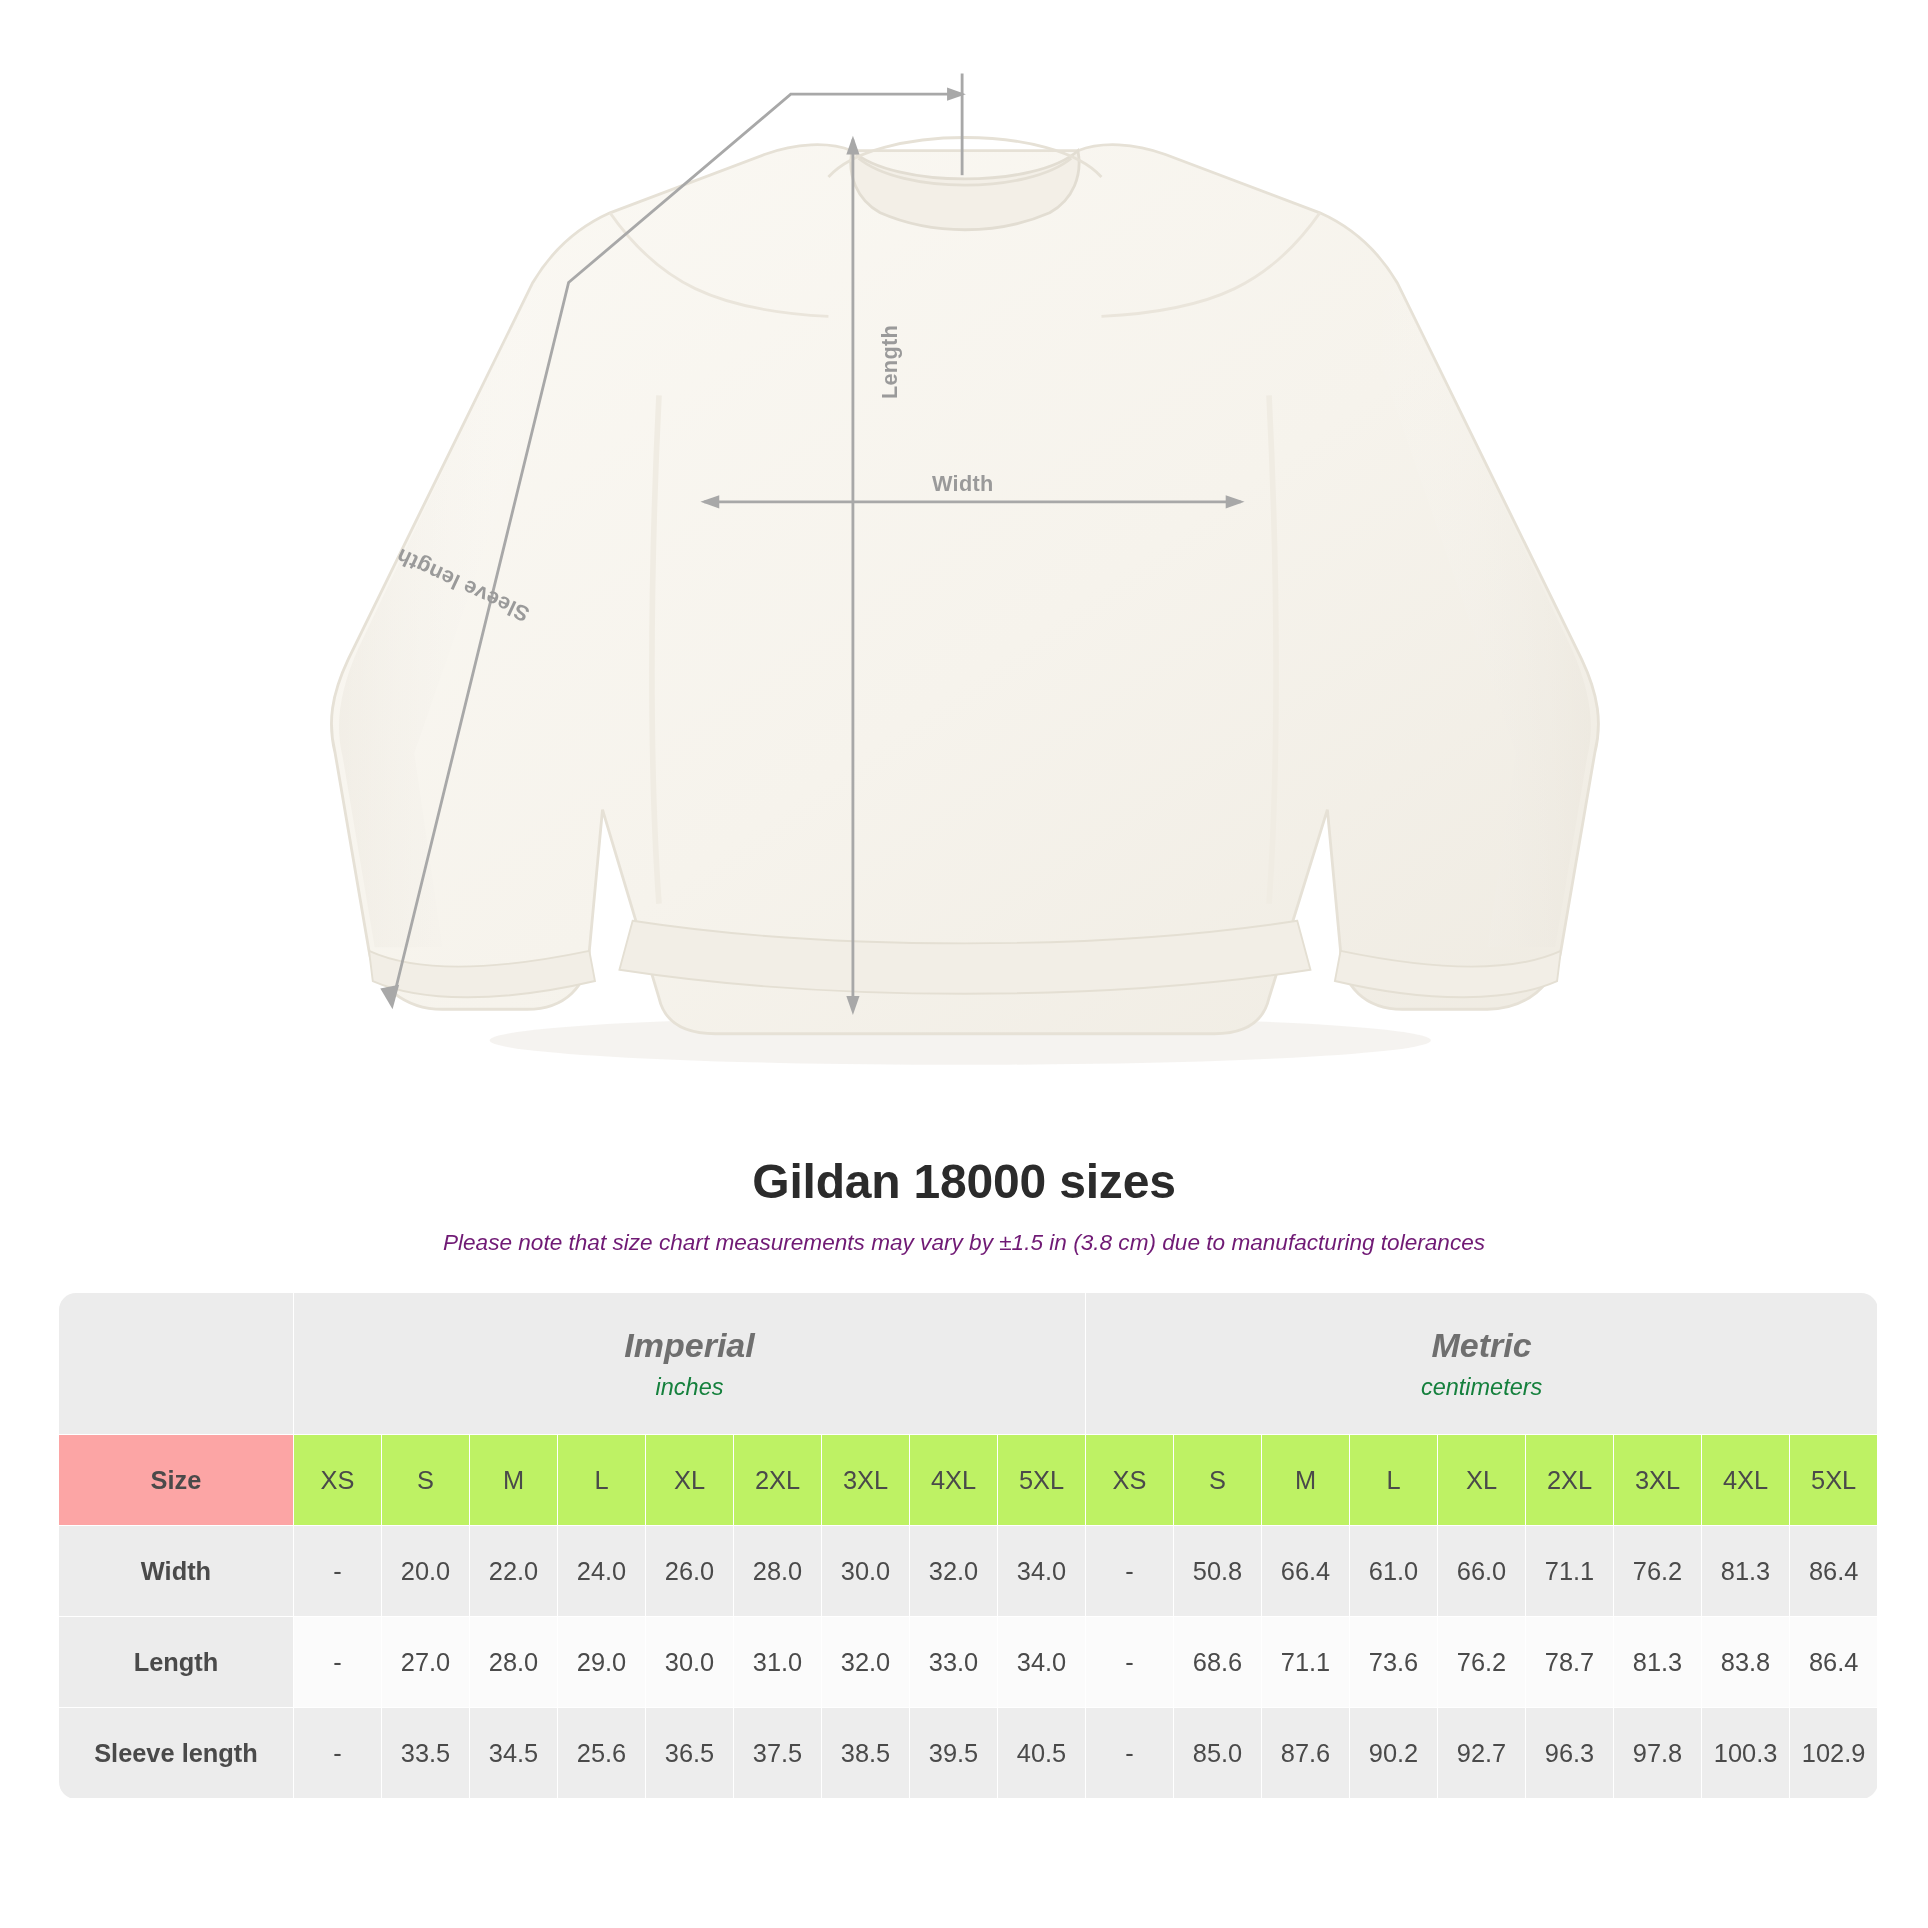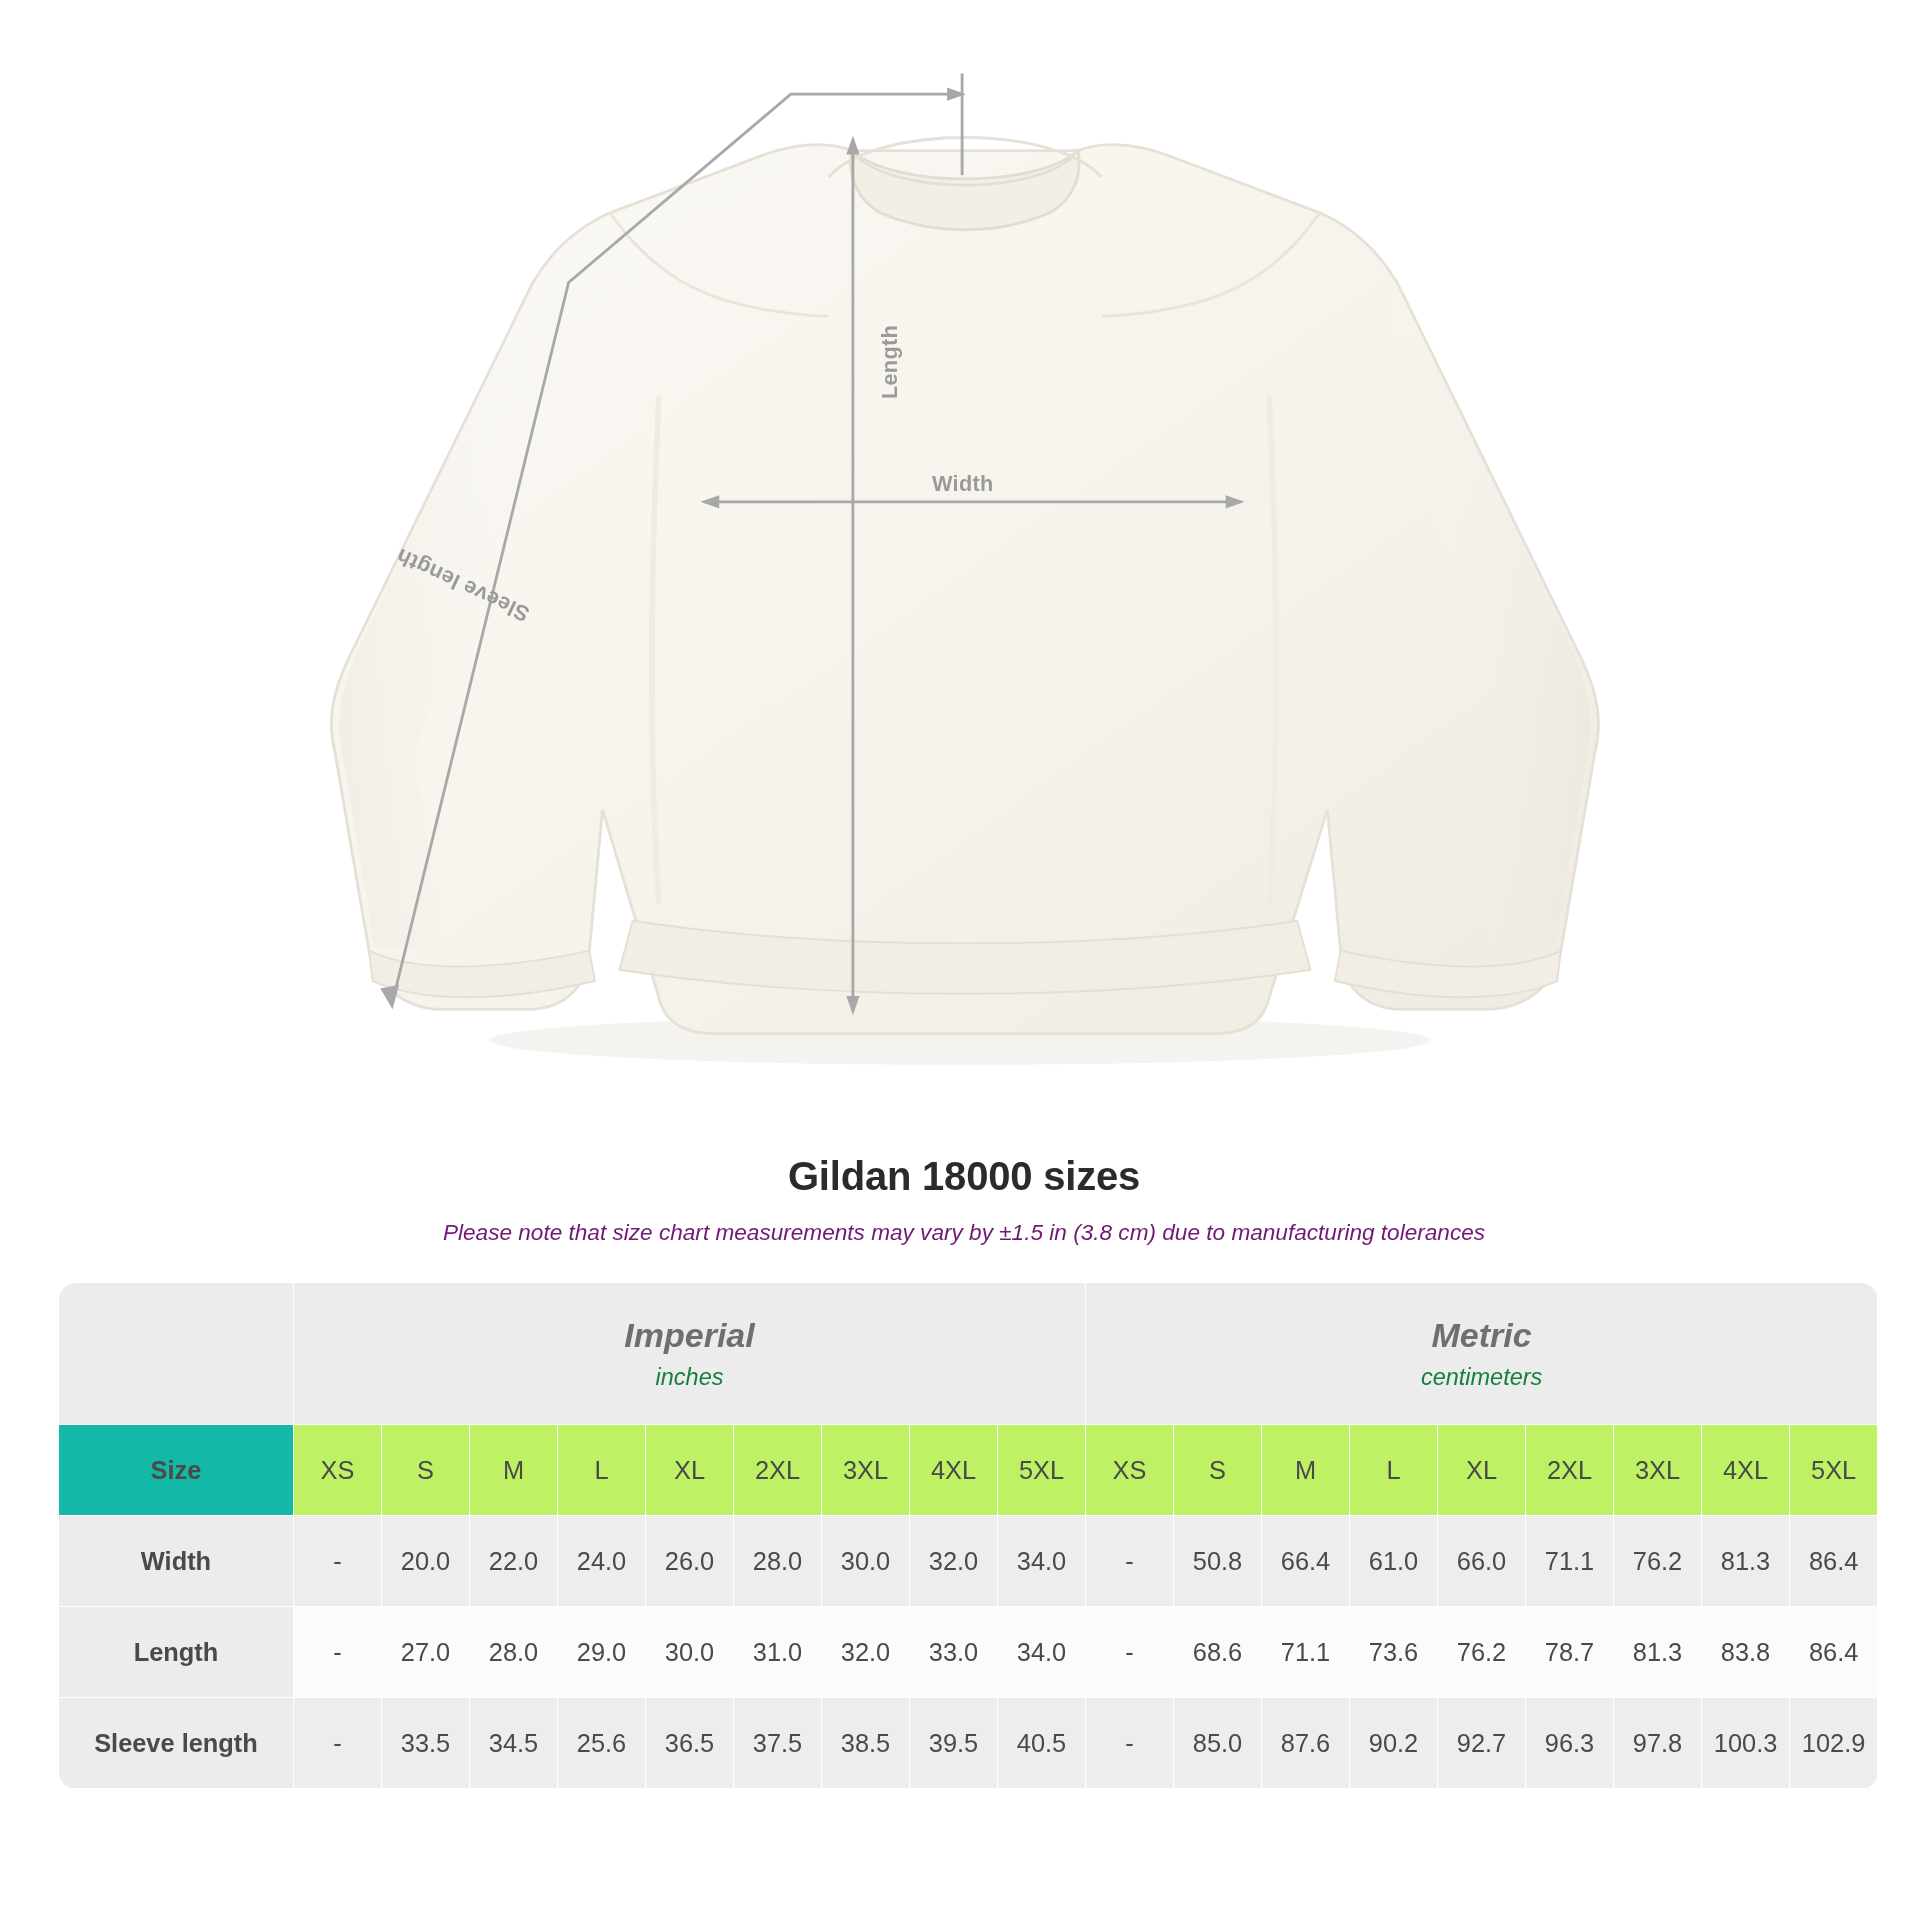--- a/index.html
+++ b/index.html
@@ -57,21 +57,21 @@
     writing-mode: vertical-rl;
     transform-origin: center center;
   }
 
   
   .title-block {
     text-align: center;
     margin-top: 11.3px;
   }
   .chart-title {
-    font-size: 40px;
+    font-size: 48px;
     font-weight: bold;
     color: #2b2b2b;
     letter-spacing: -0.2px;
     margin-top: 43px;
   }
   .chart-note {
     margin-top: 21px;
     font-size: 22.6px;
     font-style: italic;
     color: #701a75;
@@ -137,21 +137,21 @@
     background: #f7f7f7;
   }
   tr.plain th.row-head, tr.shade th.row-head {
     background: #ececec;
   }
   tr.plain td { background: #fbfbfb; }
   tr.shade td { background: #ededed; }
   .cell { height: 90px; vertical-align: middle; }
   .last-row th.row-head { border-bottom-left-radius: 17px; }
   .last-row td:last-child { border-bottom-right-radius: 17px; }
-  .head-row th:first-child { background: #14b8a6; }
+  .head-row th:first-child { background: #fca5a5; }
 </style>
 </head>
 <body>
 
 <div class="page">
 
   <div class="illustration">
     <svg class="garment-svg" width="1928" height="1111" viewBox="0 0 2048 1180">
       <defs>
         <linearGradient id="fabric" x1="0" y1="0" x2="1" y2="1">

